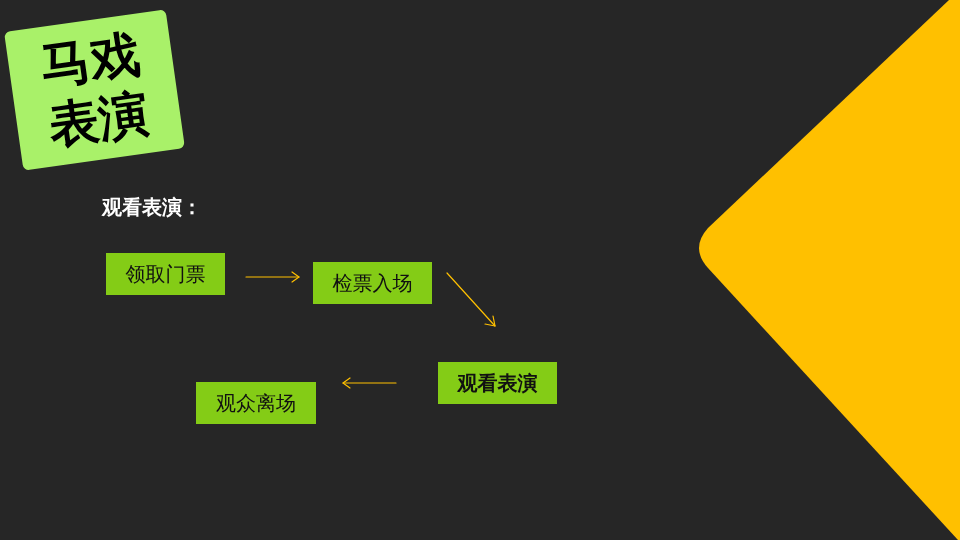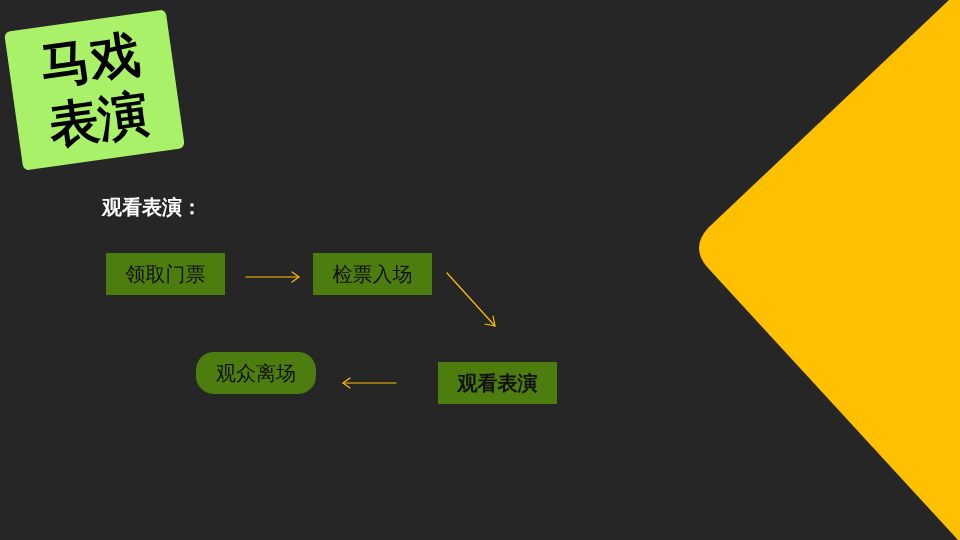--- a/index.html
+++ b/index.html
@@ -36,30 +36,30 @@
       left: 102px; top: 193px;
       color: #ffffff;
       font-size: 20px;
       line-height: 28px;
       font-weight: bold;
     }
 
     .step {
       position: absolute;
       width: 119px; height: 42px;
-      background: #4d7c0f;
+      background: #84cc16;
       color: #111;
       font-size: 20px;
       line-height: 42px;
       text-align: center;
     }
     .step-1 { left: 106px; top: 253px; }
-    .step-2 { left: 313px; top: 253px; }
+    .step-2 { left: 313px; top: 262px; }
     .step-3 { left: 438px; top: 362px; font-weight: bold; }
-    .step-4 { left: 196px; top: 352px; width: 120px; border-radius: 18px; }
+    .step-4 { left: 196px; top: 382px; width: 120px; }
 
     .arrows { position: absolute; left: 0; top: 0; width: 960px; height: 540px; pointer-events: none; }
   </style>
 </head>
 <body>
 
 <div class="slide">
 
   <svg class="bg-shape" viewBox="0 0 960 540">
     <path d="M 949 0 L 960 0 L 960 540 L 958 540 L 708 268 Q 690 248 708 228 Z" fill="#FFC000"></path>

